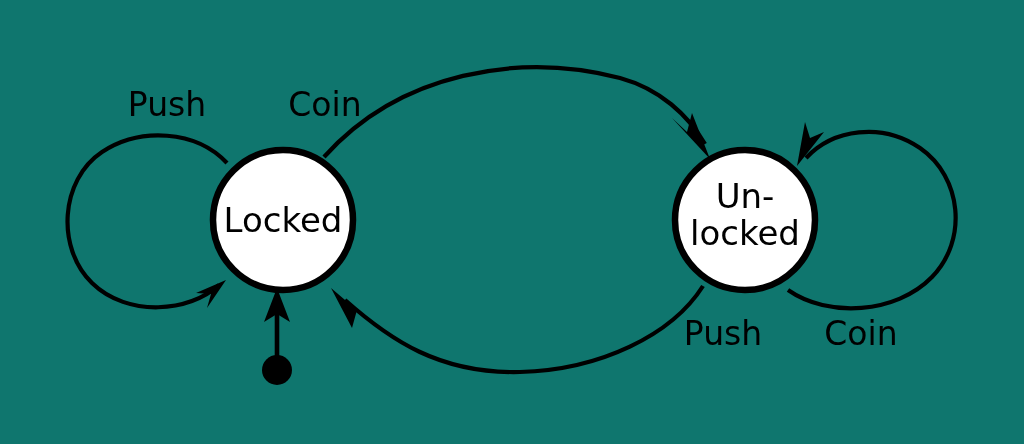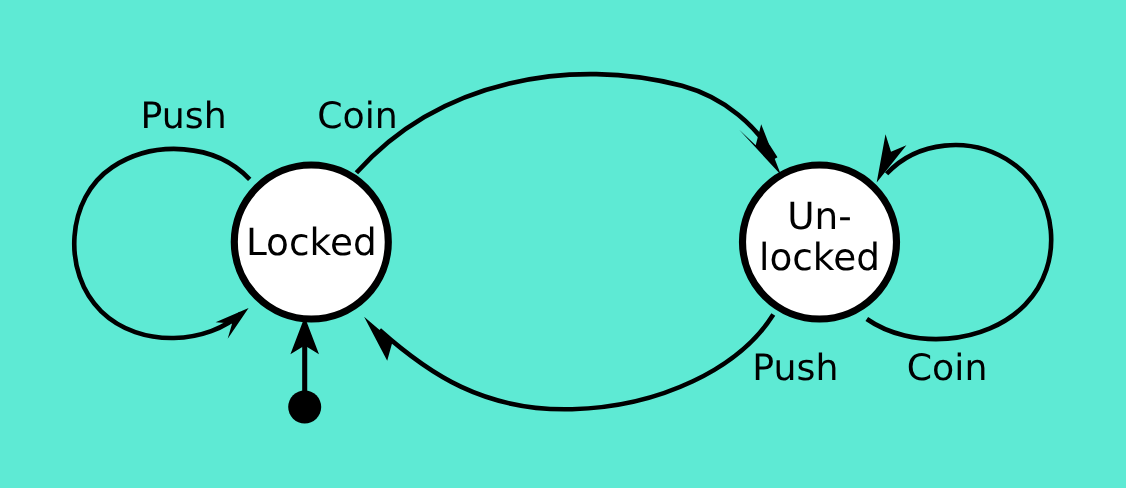--- a/index.html
+++ b/index.html
@@ -10,21 +10,21 @@
   body {
     width: 1024px;
     height: 444px;
     overflow: hidden;
     font-family: "DejaVu Sans", sans-serif;
   }
   #diagram-root {
     position: relative;
     width: 1024px;
     height: 444px;
-    background: #5eead4;
+    background: #0f766e;
   }
   svg#fsm-svg {
     display: block;
     width: 1024px;
     height: 444px;
   }
   .state-circle {
     fill: #ffffff;
     stroke: #000000;
     stroke-width: 6.5;

